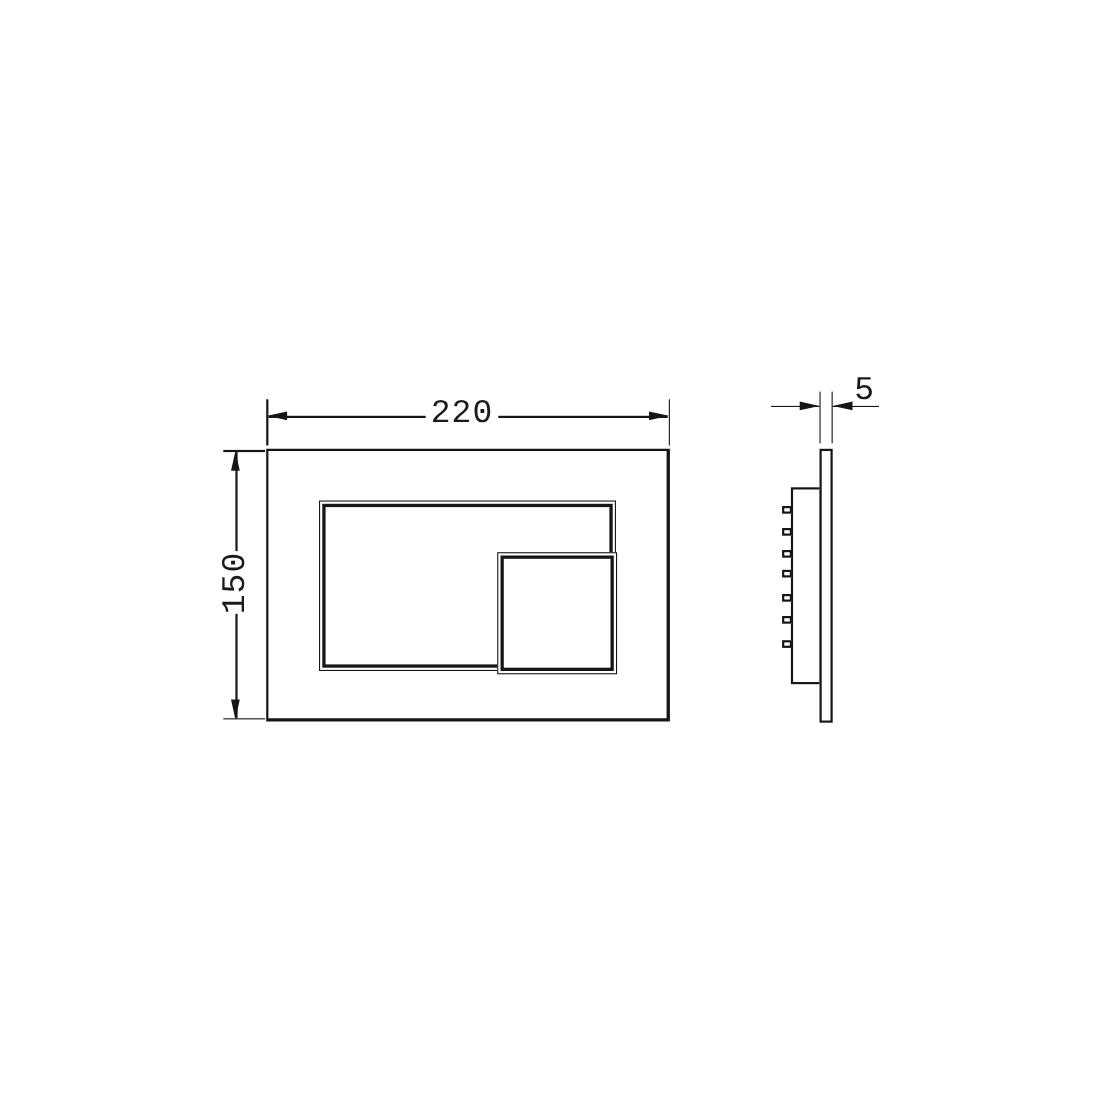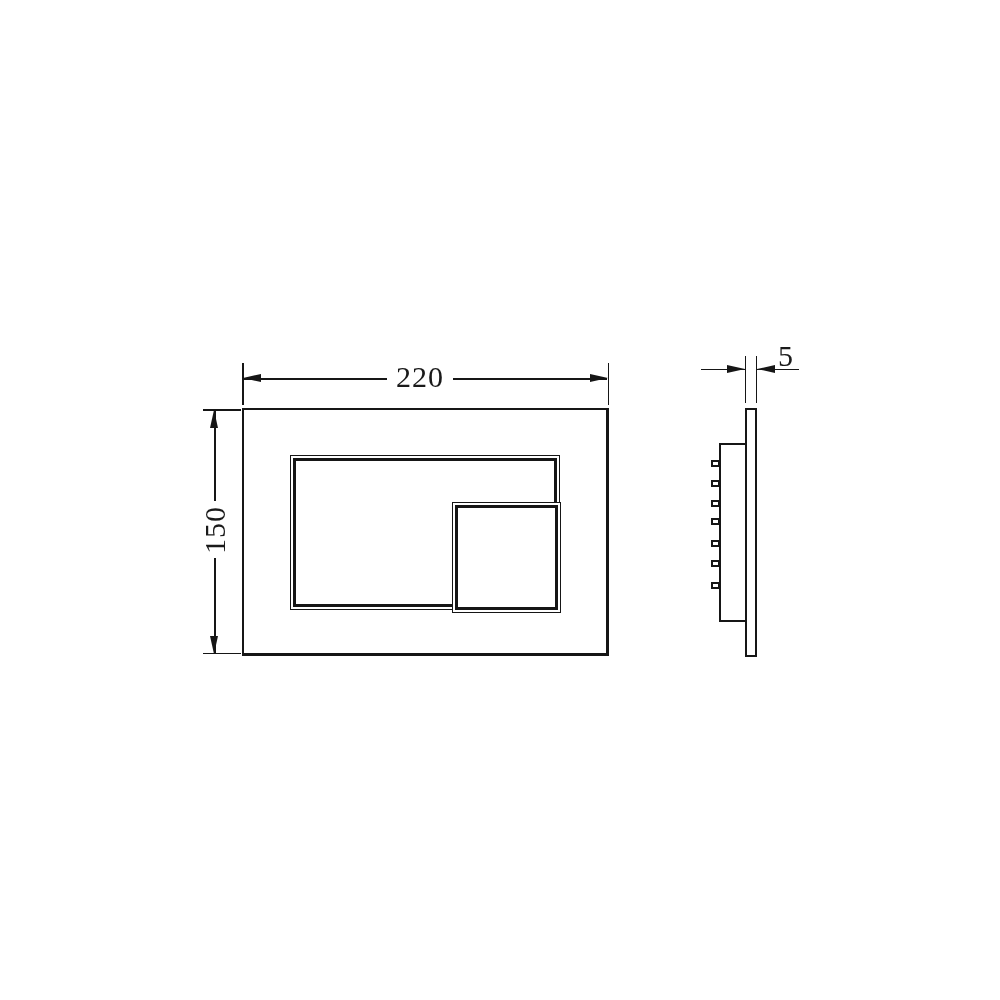--- a/index.html
+++ b/index.html
@@ -3,21 +3,21 @@
 <meta charset="utf-8">
 <style>
   :root{
     --line:#161616;
     --text:#1a1a1a;
     --bg:#ffffff;
   }
   html,body{margin:0;padding:0;background:var(--bg);}
   .canvas{
     position:relative;width:992px;height:1000px;background:var(--bg);
-    font-family:Liberation Serif, serif;overflow:hidden;
+    font-family:Liberation Mono, monospace;overflow:hidden;
   }
   .ln{position:absolute;background:var(--line);}
   .rect{position:absolute;border:2px solid var(--line);background:var(--bg);box-sizing:border-box;}
   
   .dbl{position:absolute;border:1px solid var(--line);background:var(--bg);box-sizing:border-box;}
   .dbl .inner{position:absolute;inset:2px;border:3px solid var(--line);box-sizing:border-box;}
   .dim-label{
     position:absolute;font-size:30px;line-height:1;color:var(--text);
     transform:translate(-50%,-50%);white-space:nowrap;letter-spacing:1px;
   }

